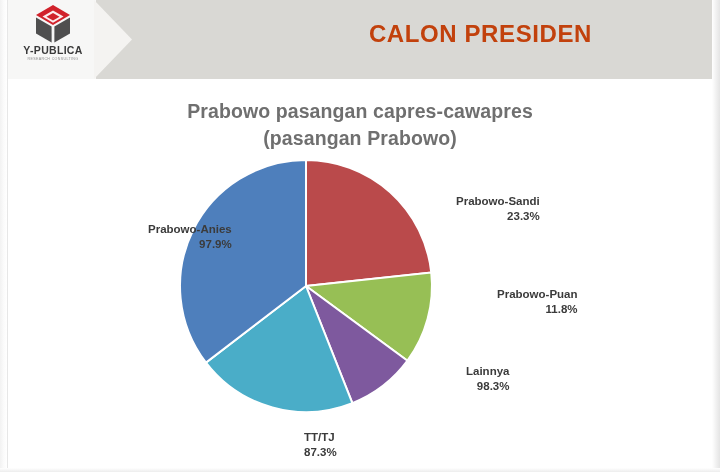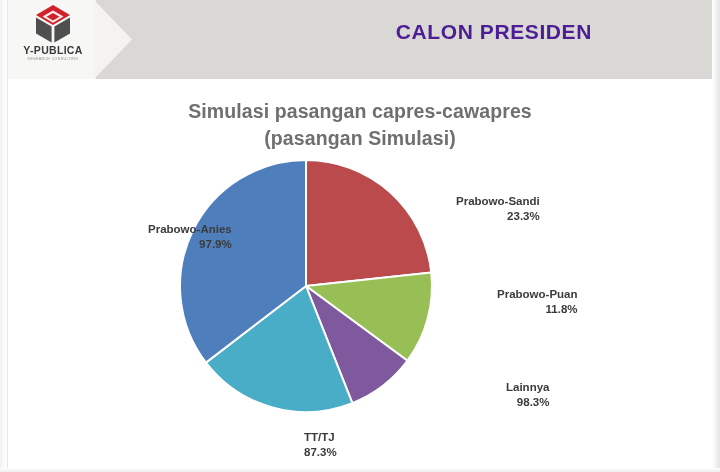--- a/index.html
+++ b/index.html
@@ -105,24 +105,24 @@
     font-size: 3.6px;
     letter-spacing: 0.35px;
     color: #8d8d8d;
     line-height: 5px;
     white-space: nowrap;
   }
 
   #header-title {
     position: absolute;
     right: 24px; top: 20px;
-    font-size: 21px;
+    font-size: 24px;
     font-weight: bold;
     letter-spacing: 0.6px;
-    color: #4c1d95;
+    color: #c2410c;
     white-space: nowrap;
   }
 
   
   #chart-area {
     position: absolute;
     left: 8px; top: 82px;
     width: 704px; height: 390px;
     background: #ffffff;
   }
@@ -180,38 +180,38 @@
       <span id="logo-word">Y-PUBLICA</span>
       <span id="logo-tagline">RESEARCH  CONSULTING</span>
     </div>
 
     <div id="header-title">CALON PRESIDEN</div>
   </div>
 
   <div id="chart-area">
 
     <div id="chart-title">
-      <span>Simulasi pasangan capres-cawapres</span>
-      <span class="line2">(pasangan Simulasi)</span>
+      <span>Prabowo pasangan capres-cawapres</span>
+      <span class="line2">(pasangan Prabowo)</span>
     </div>
 
     <div id="pie-wrap">
       <svg id="pie-svg" width="704" height="390" viewBox="0 0 704 390">
         <g id="pie-slices">
             <path d="M 298 204 L 298.00 78.00 A 126 126 0 0 1 423.28 190.57 Z" fill="#ba4a4b" stroke="#ffffff" stroke-width="2"></path>
             <path d="M 298 204 L 423.28 190.57 A 126 126 0 0 1 399.47 278.70 Z" fill="#97bf55" stroke="#ffffff" stroke-width="2"></path>
             <path d="M 298 204 L 399.47 278.70 A 126 126 0 0 1 344.38 321.15 Z" fill="#7e599e" stroke="#ffffff" stroke-width="2"></path>
             <path d="M 298 204 L 344.38 321.15 A 126 126 0 0 1 197.96 280.60 Z" fill="#4aadc8" stroke="#ffffff" stroke-width="2"></path>
             <path d="M 298 204 L 197.96 280.60 A 126 126 0 0 1 298.00 78.00 Z" fill="#4e7fbc" stroke="#ffffff" stroke-width="2"></path>
           </g>
       </svg>
       <div id="pie-labels">
           <div class="slice-label lbl-left" style="left: 448px; top: 112px;"><span>Prabowo-Sandi</span><span class="val">23.3%</span></div>
           <div class="slice-label lbl-left" style="left: 489px; top: 205px;"><span>Prabowo-Puan</span><span class="val">11.8%</span></div>
-          <div class="slice-label lbl-left" style="left: 458px; top: 298px; margin-left: 40px;"><span>Lainnya</span><span class="val">98.3%</span></div>
+          <div class="slice-label lbl-left" style="left: 458px; top: 282px;"><span>Lainnya</span><span class="val">98.3%</span></div>
           <div class="slice-label lbl-center" style="left: 296px; top: 348px;"><span>TT/TJ</span><span class="val">87.3%</span></div>
           <div class="slice-label lbl-left" style="left: 140px; top: 140px;"><span>Prabowo-Anies</span><span class="val">97.9%</span></div>
         </div>
     </div>
 
   </div>
 
   <div id="edge-left"></div>
   <div id="edge-right"></div>
   <div id="edge-bottom"></div>

